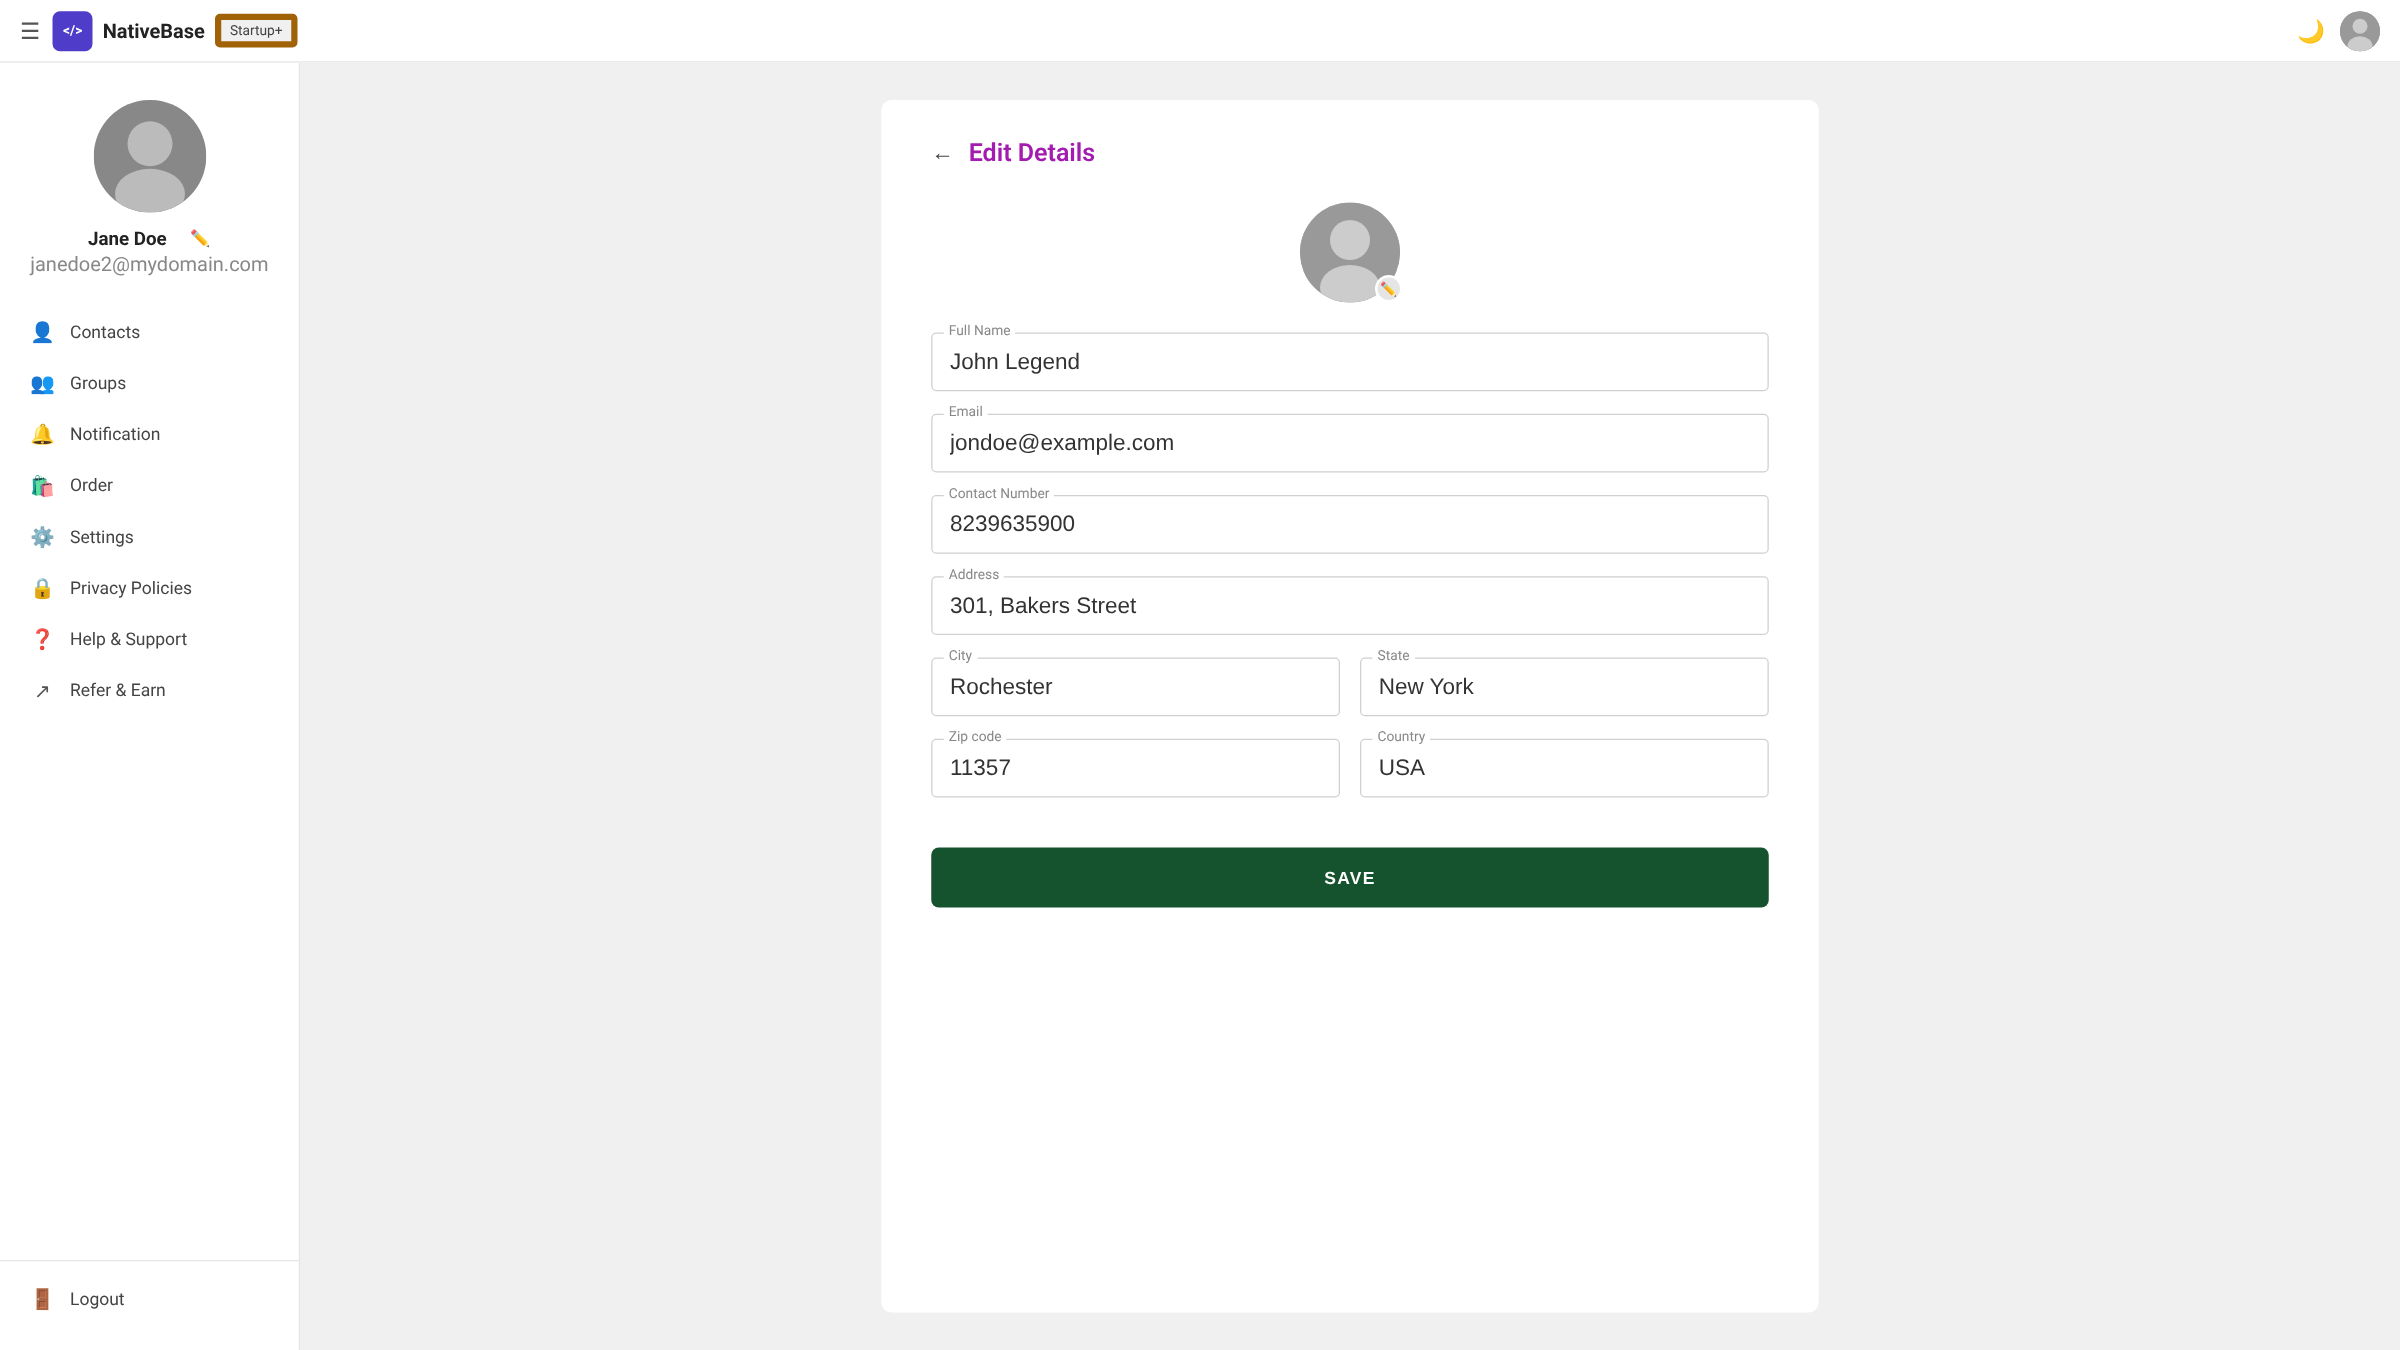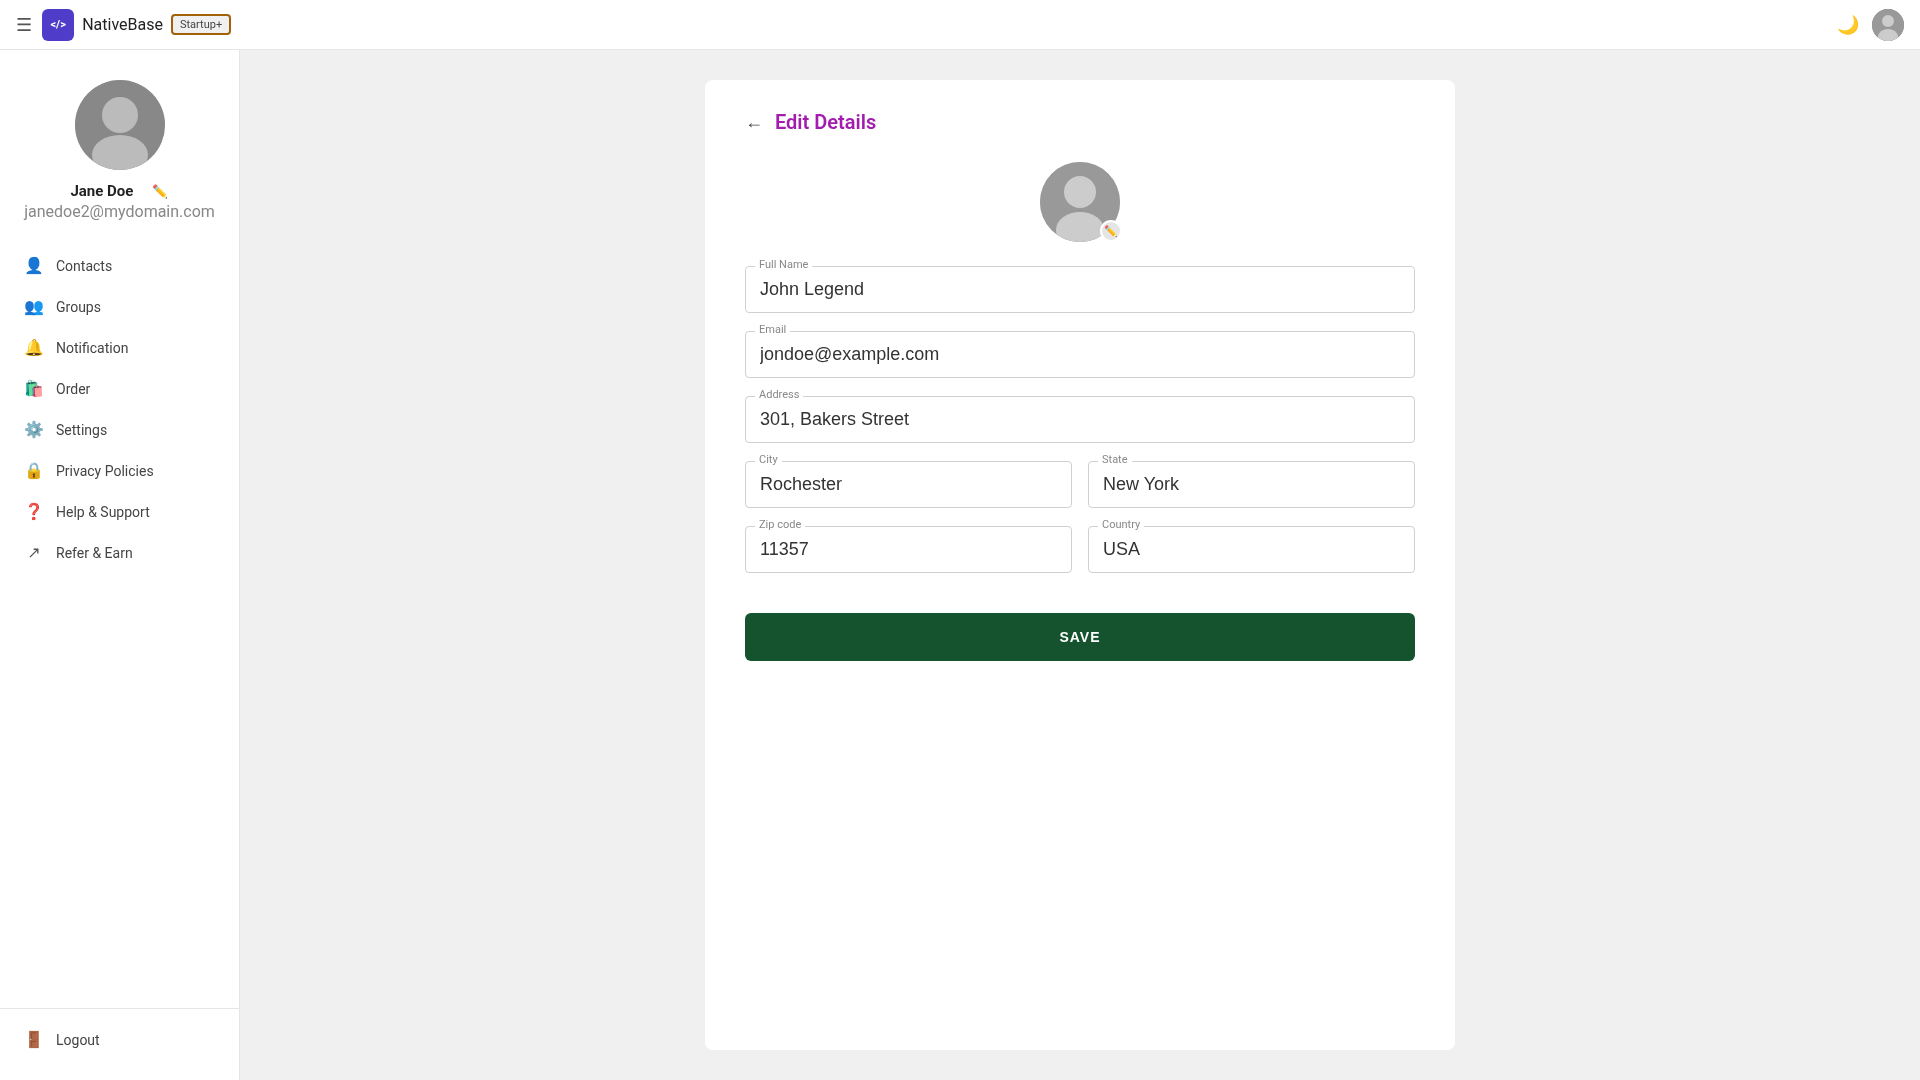--- a/index.html
+++ b/index.html
@@ -45,26 +45,26 @@
       border-radius: 6px;
       display: flex;
       align-items: center;
       justify-content: center;
       color: #fff;
       font-size: 11px;
       font-weight: bold;
     }
     .logo-text {
       font-size: 16px;
-      font-weight: 400;
+      font-weight: 700;
       color: #222;
     }
     .startup-badge {
       background: #f0f0f0;
-      border: 2px solid #a16207;
+      border: 5px solid #a16207;
       border-radius: 4px;
       font-size: 11px;
       padding: 2px 7px;
       color: #444;
     }
     .navbar-right {
       display: flex;
       align-items: center;
       gap: 12px;
     }
@@ -400,20 +400,24 @@
         <div class="field-group">
           <label>Full Name</label>
           <input type="text" value="John Legend" style="">
         </div>
 
         <div class="field-group">
           <label>Email</label>
           <input type="email" value="jondoe@example.com" style="">
         </div>
 
+        <div class="field-group">
+          <label>Contact Number</label>
+          <input type="text" value="8239635900" style="">
+        </div>
 
         <div class="field-group">
           <label>Address</label>
           <input type="text" value="301, Bakers Street" style="">
         </div>
 
         <div class="form-row">
           <div class="field-group">
             <label>City</label>
             <input type="text" value="Rochester" style="">

